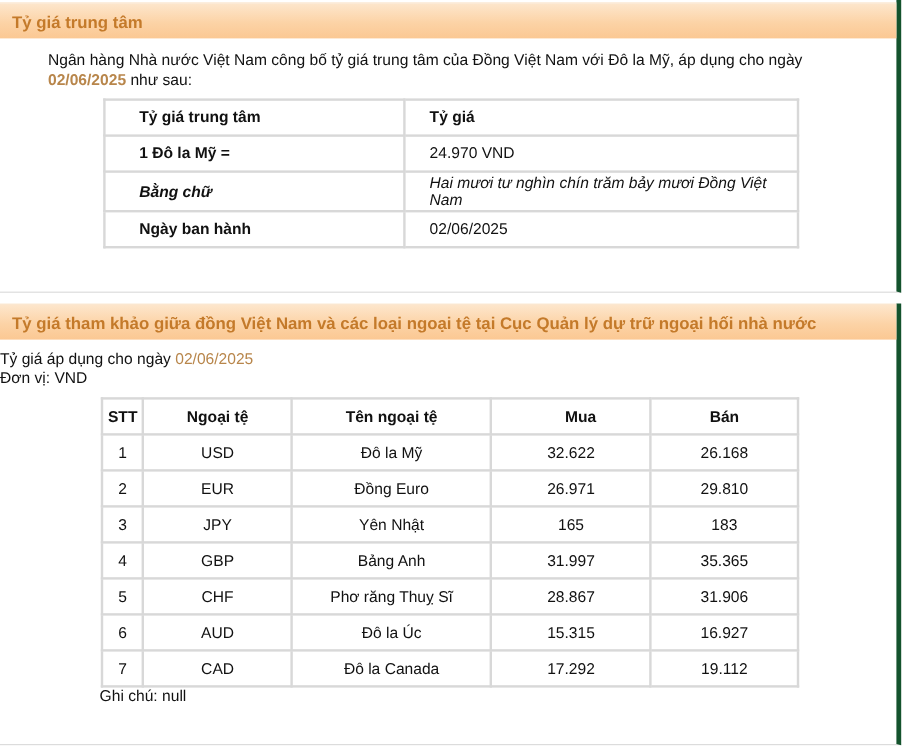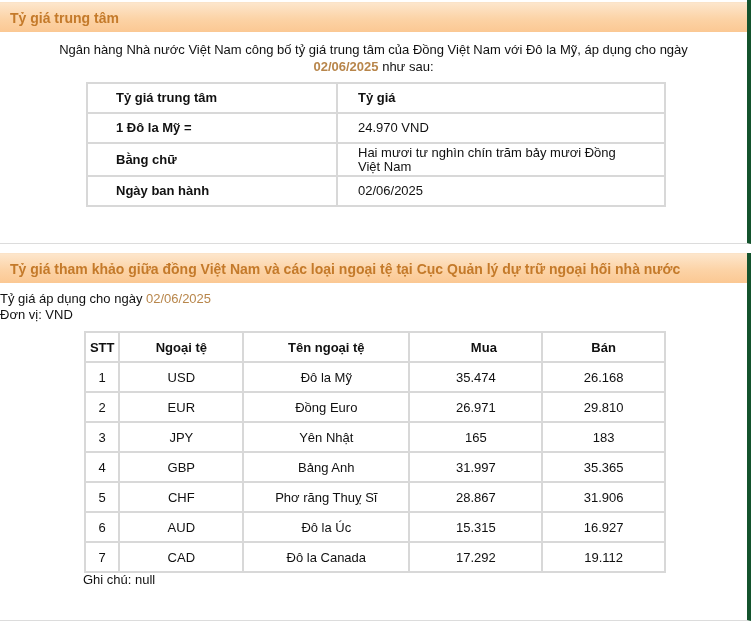--- a/index.html
+++ b/index.html
@@ -24,21 +24,20 @@
       padding: 0 10px;
       display: flex;
       align-items: center;
       font-weight: bold;
       font-size: 14px;
       color: #c47a2a;
     }
     #panel-1 .panel-header { margin-top: 2px; }
 
     .intro {
-      text-align: center;
       font-size: 13px;
       line-height: 17px;
       margin-top: 9px;
       padding: 0 40px;
     }
     .date { color: #b8864b; font-weight: bold; }
 
     table { border-collapse: collapse; }
     td, th { border: 2px solid #d8d8d8; }
 
@@ -50,21 +49,21 @@
     }
     #central-table td {
       padding: 0 24px 0 28px;
       font-size: 13px;
       vertical-align: middle;
       line-height: 14px;
     }
     #central-table td.label { font-weight: bold; width: 250px; padding-left: 28px; }
     #central-table td.value { padding-left: 20px; }
     #central-table tr { height: 30px; }
-    #central-table tr.tall { height: 33px; }
+    #central-table tr.tall { height: 33px; font-style: italic; }
 
     .ref-intro {
       font-size: 13px;
       line-height: 16px;
       margin-top: 8px;
     }
     .ref-intro .date { font-weight: normal; }
 
     #ref-table {
       position: absolute;
@@ -138,21 +137,21 @@
       <th class="col-stt">STT</th>
       <th class="col-code">Ngoại tệ</th>
       <th class="col-name">Tên ngoại tệ</th>
       <th class="col-buy">Mua</th>
       <th class="col-sell">Bán</th>
     </tr>
     <tr>
       <td>1</td>
       <td>USD</td>
       <td>Đô la Mỹ</td>
-      <td>35.474</td>
+      <td>32.622</td>
       <td>26.168</td>
     </tr>
     <tr>
       <td>2</td>
       <td>EUR</td>
       <td>Đồng Euro</td>
       <td>26.971</td>
       <td>29.810</td>
     </tr>
     <tr>

